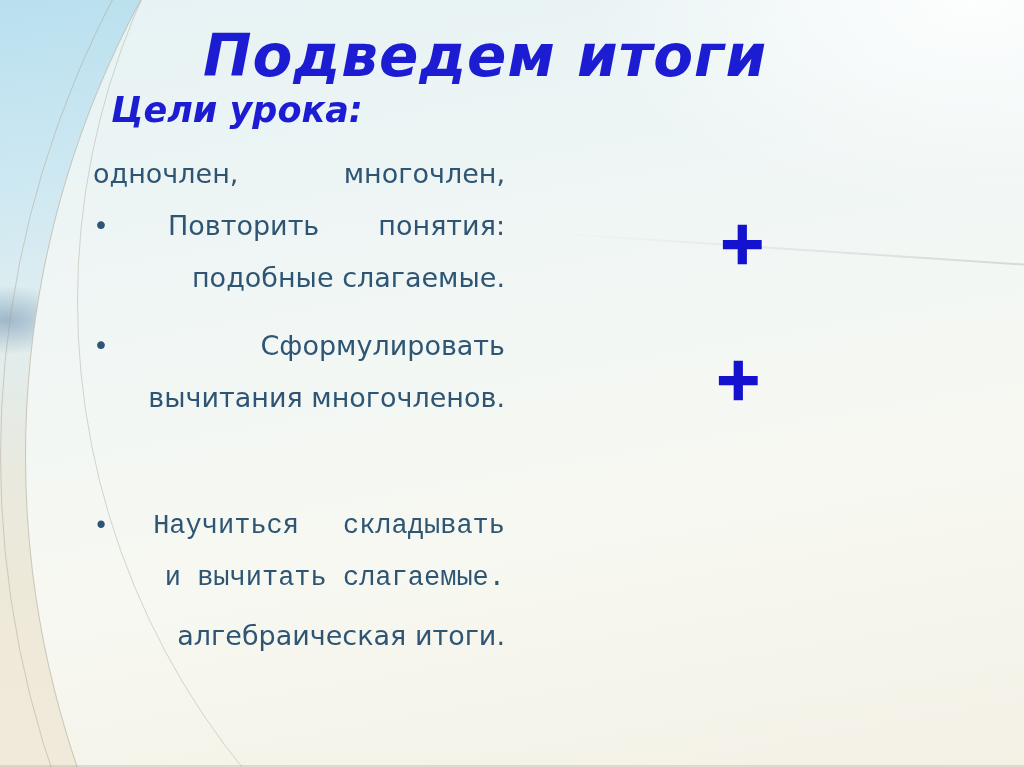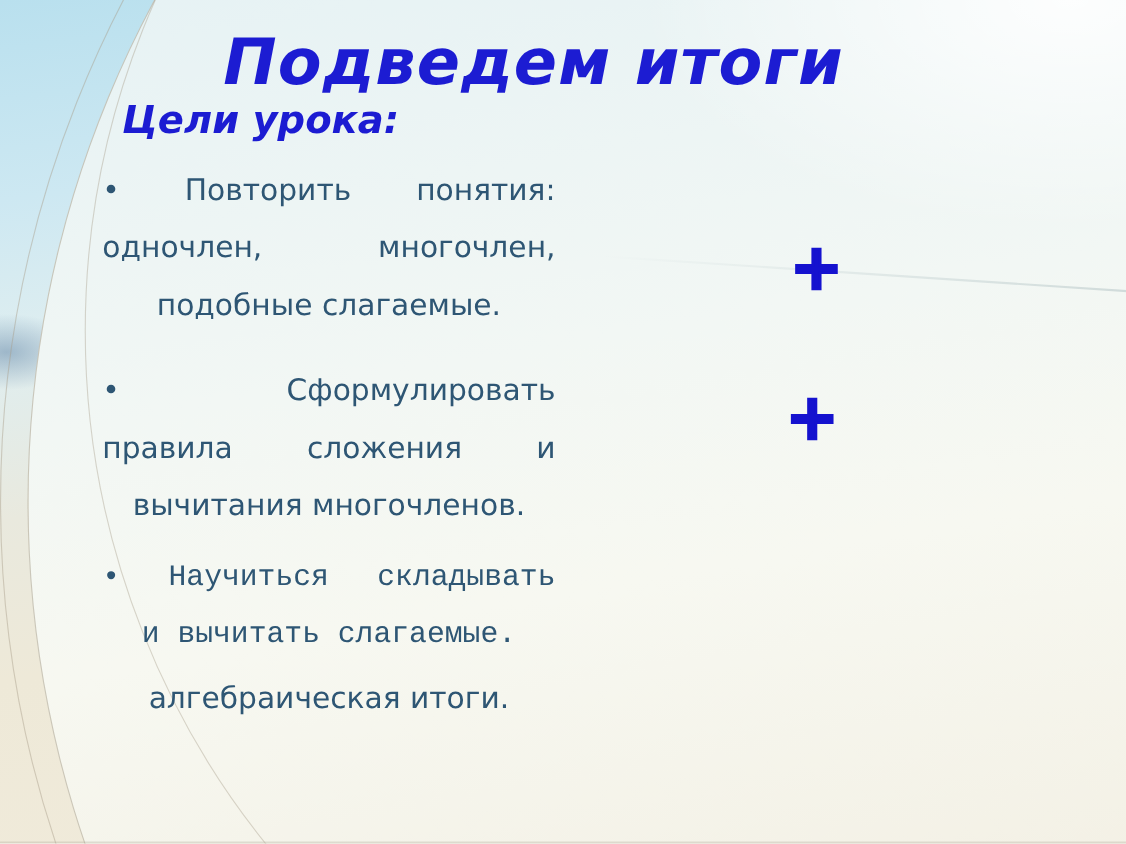--- a/index.html
+++ b/index.html
@@ -82,24 +82,24 @@
   .goals { position: absolute; left: 0; top: 0; }
   .goal {
     position: absolute;
     left: 93px;
     width: 412px;
     font-size: 27px;
     line-height: 52px;
     color: #2e5674;
   }
   .goal-1 { top: 148px; }
-  .goal-2 { top: 330px; }
+  .goal-2 { top: 320px; }
   .goal-3 { top: 500px; font-family: Liberation Mono, monospace; }
   .goal-4 { top: 610px; }
-  .line { text-align: center; white-space: normal; }
+  .line { text-align: right; white-space: normal; }
   .line.j { text-align: justify; text-align-last: justify; }
 
   .plus {
     position: absolute;
     font-size: 58px;
     font-weight: 900;
     line-height: 1;
     color: #1512cf;
     -webkit-text-stroke: 2.5px #1512cf;
   }
@@ -118,28 +118,27 @@
   <div class="faint-diagonal"></div>
   <div class="bottom-edge"></div>
 
   <div class="title">Подведем итоги</div>
 
   <div class="subtitle">Цели урока:</div>
 
   <div class="goals">
 
     <div class="goal goal-1">
+      <div class="line j">одночлен, многочлен,</div>
       <div class="line j">• Повторить понятия:</div>
-      <div class="line j">одночлен, многочлен,</div>
       <div class="line">подобные слагаемые.</div>
     </div>
 
     <div class="goal goal-2">
       <div class="line j">• Сформулировать</div>
-      <div class="line j">правила сложения и</div>
       <div class="line">вычитания многочленов.</div>
     </div>
 
     <div class="goal goal-3">
       <div class="line j">• Научиться складывать</div>
       <div class="line">и вычитать слагаемые.</div>
     </div>
 
     <div class="goal goal-4">
       <div class="line">алгебраическая итоги.</div>

